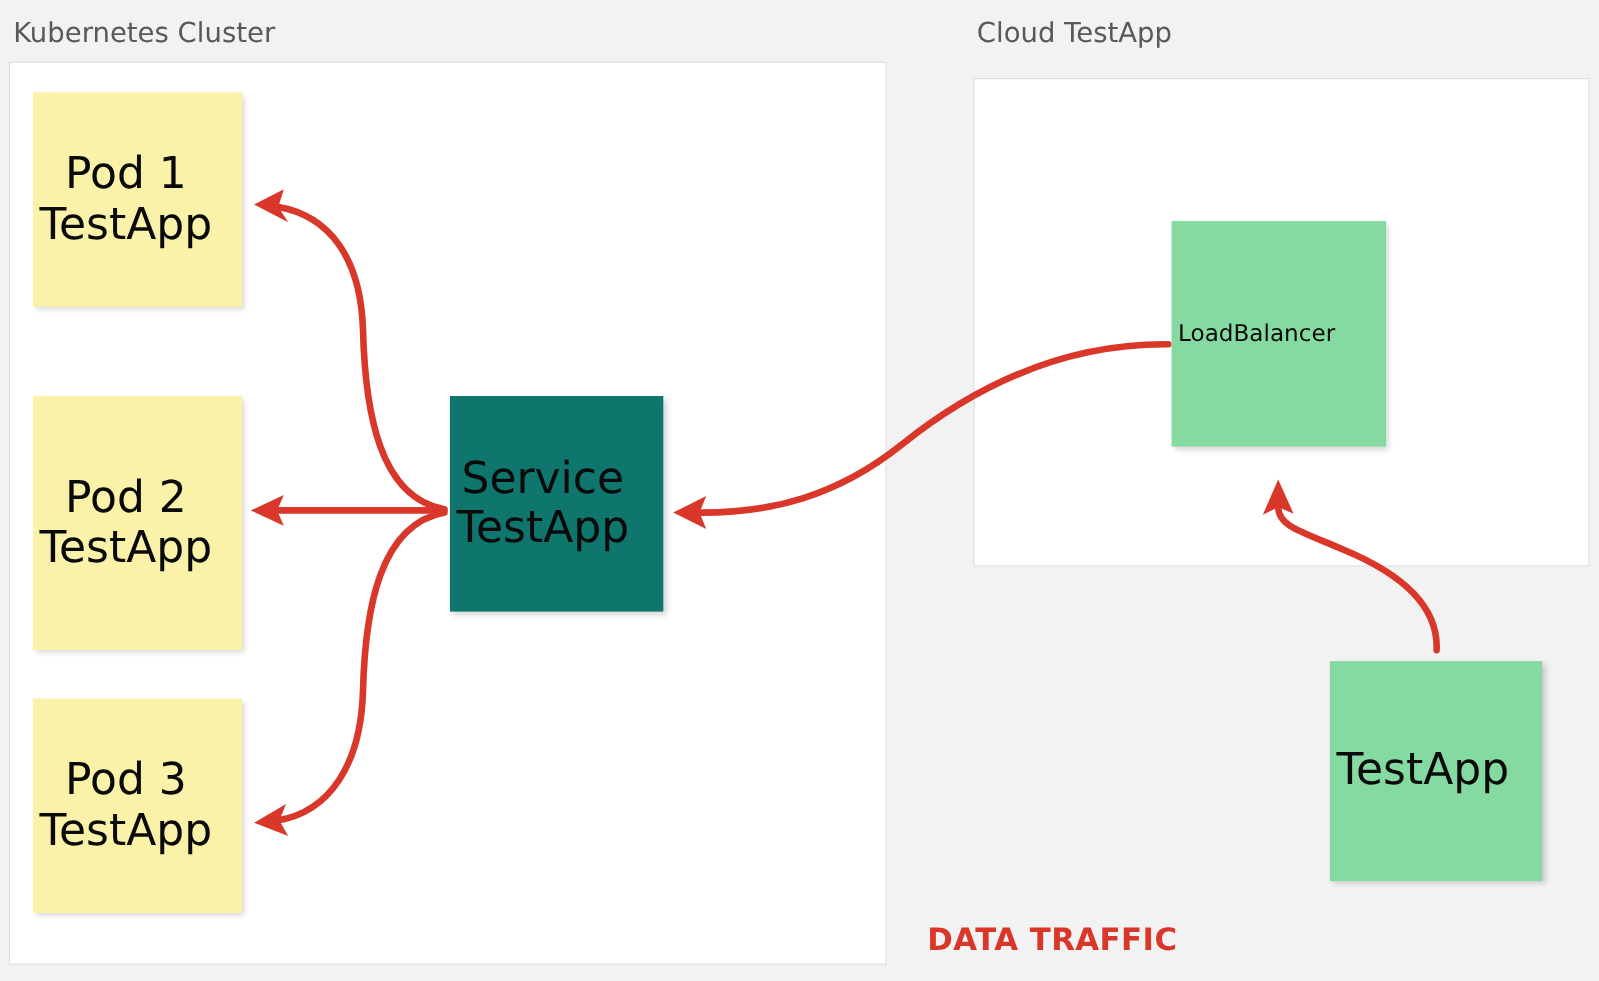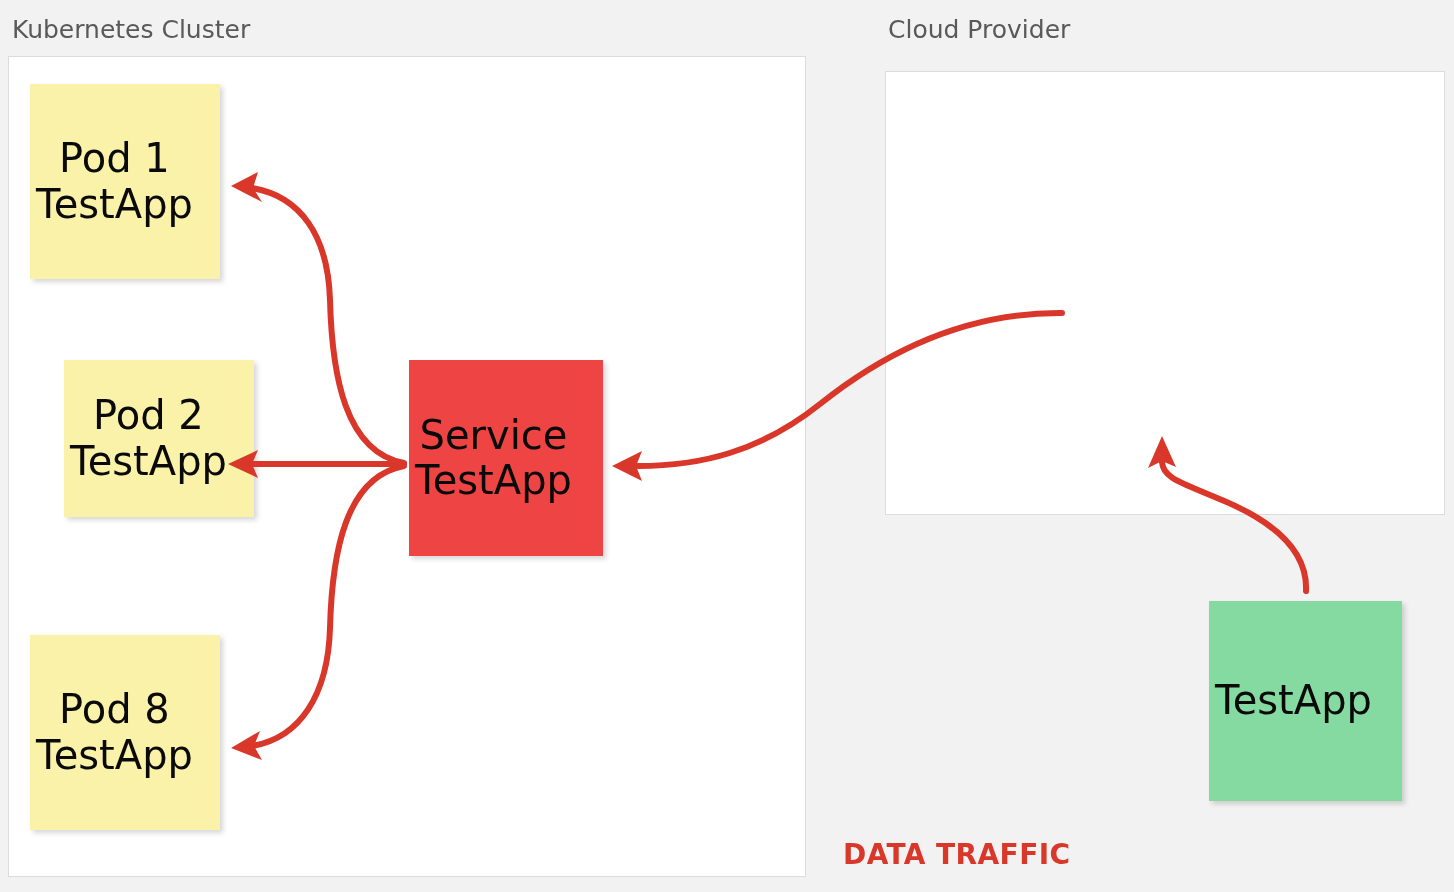--- a/index.html
+++ b/index.html
@@ -56,34 +56,34 @@
     color: #0a0a0a;
     box-shadow: 3px 3px 5px rgba(0,0,0,0.16);
     line-height: 1.13;
     padding: 2px 6px;
   }
   .node-pod {
     background: #faf2a8;
     font-size: 40px;
   }
   .node-service {
-    background: #ef4444;
+    background: #0f766e;
     font-size: 40px;
   }
   .node-green-lg {
     background: #84daa0;
     font-size: 40px;
   }
   .node-green-sm {
     background: #84daa0;
     font-size: 21px;
   }
 
   #pod1 { left: 30px;  top: 84px;  width: 190px; height: 195px; }
-  #pod2 { left: 30px;  top: 360px; width: 190px; height: 157px; margin-left: 34px; }
+  #pod2 { left: 30px;  top: 360px; width: 190px; height: 231px; }
   #pod3 { left: 30px;  top: 635px; width: 190px; height: 195px; }
   #service { left: 409px; top: 360px; width: 194px; height: 196px; }
   #loadbalancer { left: 1065px; top: 201px; width: 195px; height: 205px; }
   #externalapp  { left: 1209px; top: 601px; width: 193px; height: 200px; }
 
   .node-text { display: block; }
 
   
   #data-traffic-label {
     position: absolute;
@@ -113,51 +113,54 @@
   .arrowfill { fill: #d8372a; }
 </style>
 </head>
 <body>
 
 <div class="stage">
 
   <div class="group-label" id="k8s-label">Kubernetes Cluster</div>
   <div class="group" id="k8s-group"></div>
 
-  <div class="group-label" id="cloud-label">Cloud Provider</div>
+  <div class="group-label" id="cloud-label">Cloud TestApp</div>
   <div class="group" id="cloud-group"></div>
 
   <div class="node node-pod" id="pod1">
     <span>
       <span class="node-text">Pod 1</span>
       <span class="node-text">TestApp</span>
     </span>
   </div>
 
   <div class="node node-pod" id="pod2">
     <span>
       <span class="node-text">Pod 2</span>
       <span class="node-text">TestApp</span>
     </span>
   </div>
 
   <div class="node node-pod" id="pod3">
     <span>
-      <span class="node-text">Pod 8</span>
+      <span class="node-text">Pod 3</span>
       <span class="node-text">TestApp</span>
     </span>
   </div>
 
   <div class="node node-service" id="service">
     <span>
       <span class="node-text">Service</span>
       <span class="node-text">TestApp</span>
     </span>
   </div>
 
+  <div class="node node-green-sm" id="loadbalancer">
+    <span class="node-text">LoadBalancer</span>
+  </div>
 
   <div class="node node-green-lg" id="externalapp">
     <span>
       <span class="node-text">TestApp</span>
     </span>
   </div>
 
   <svg id="connectors" viewBox="0 0 1454 892" width="1454" height="892">
 
     <g>

